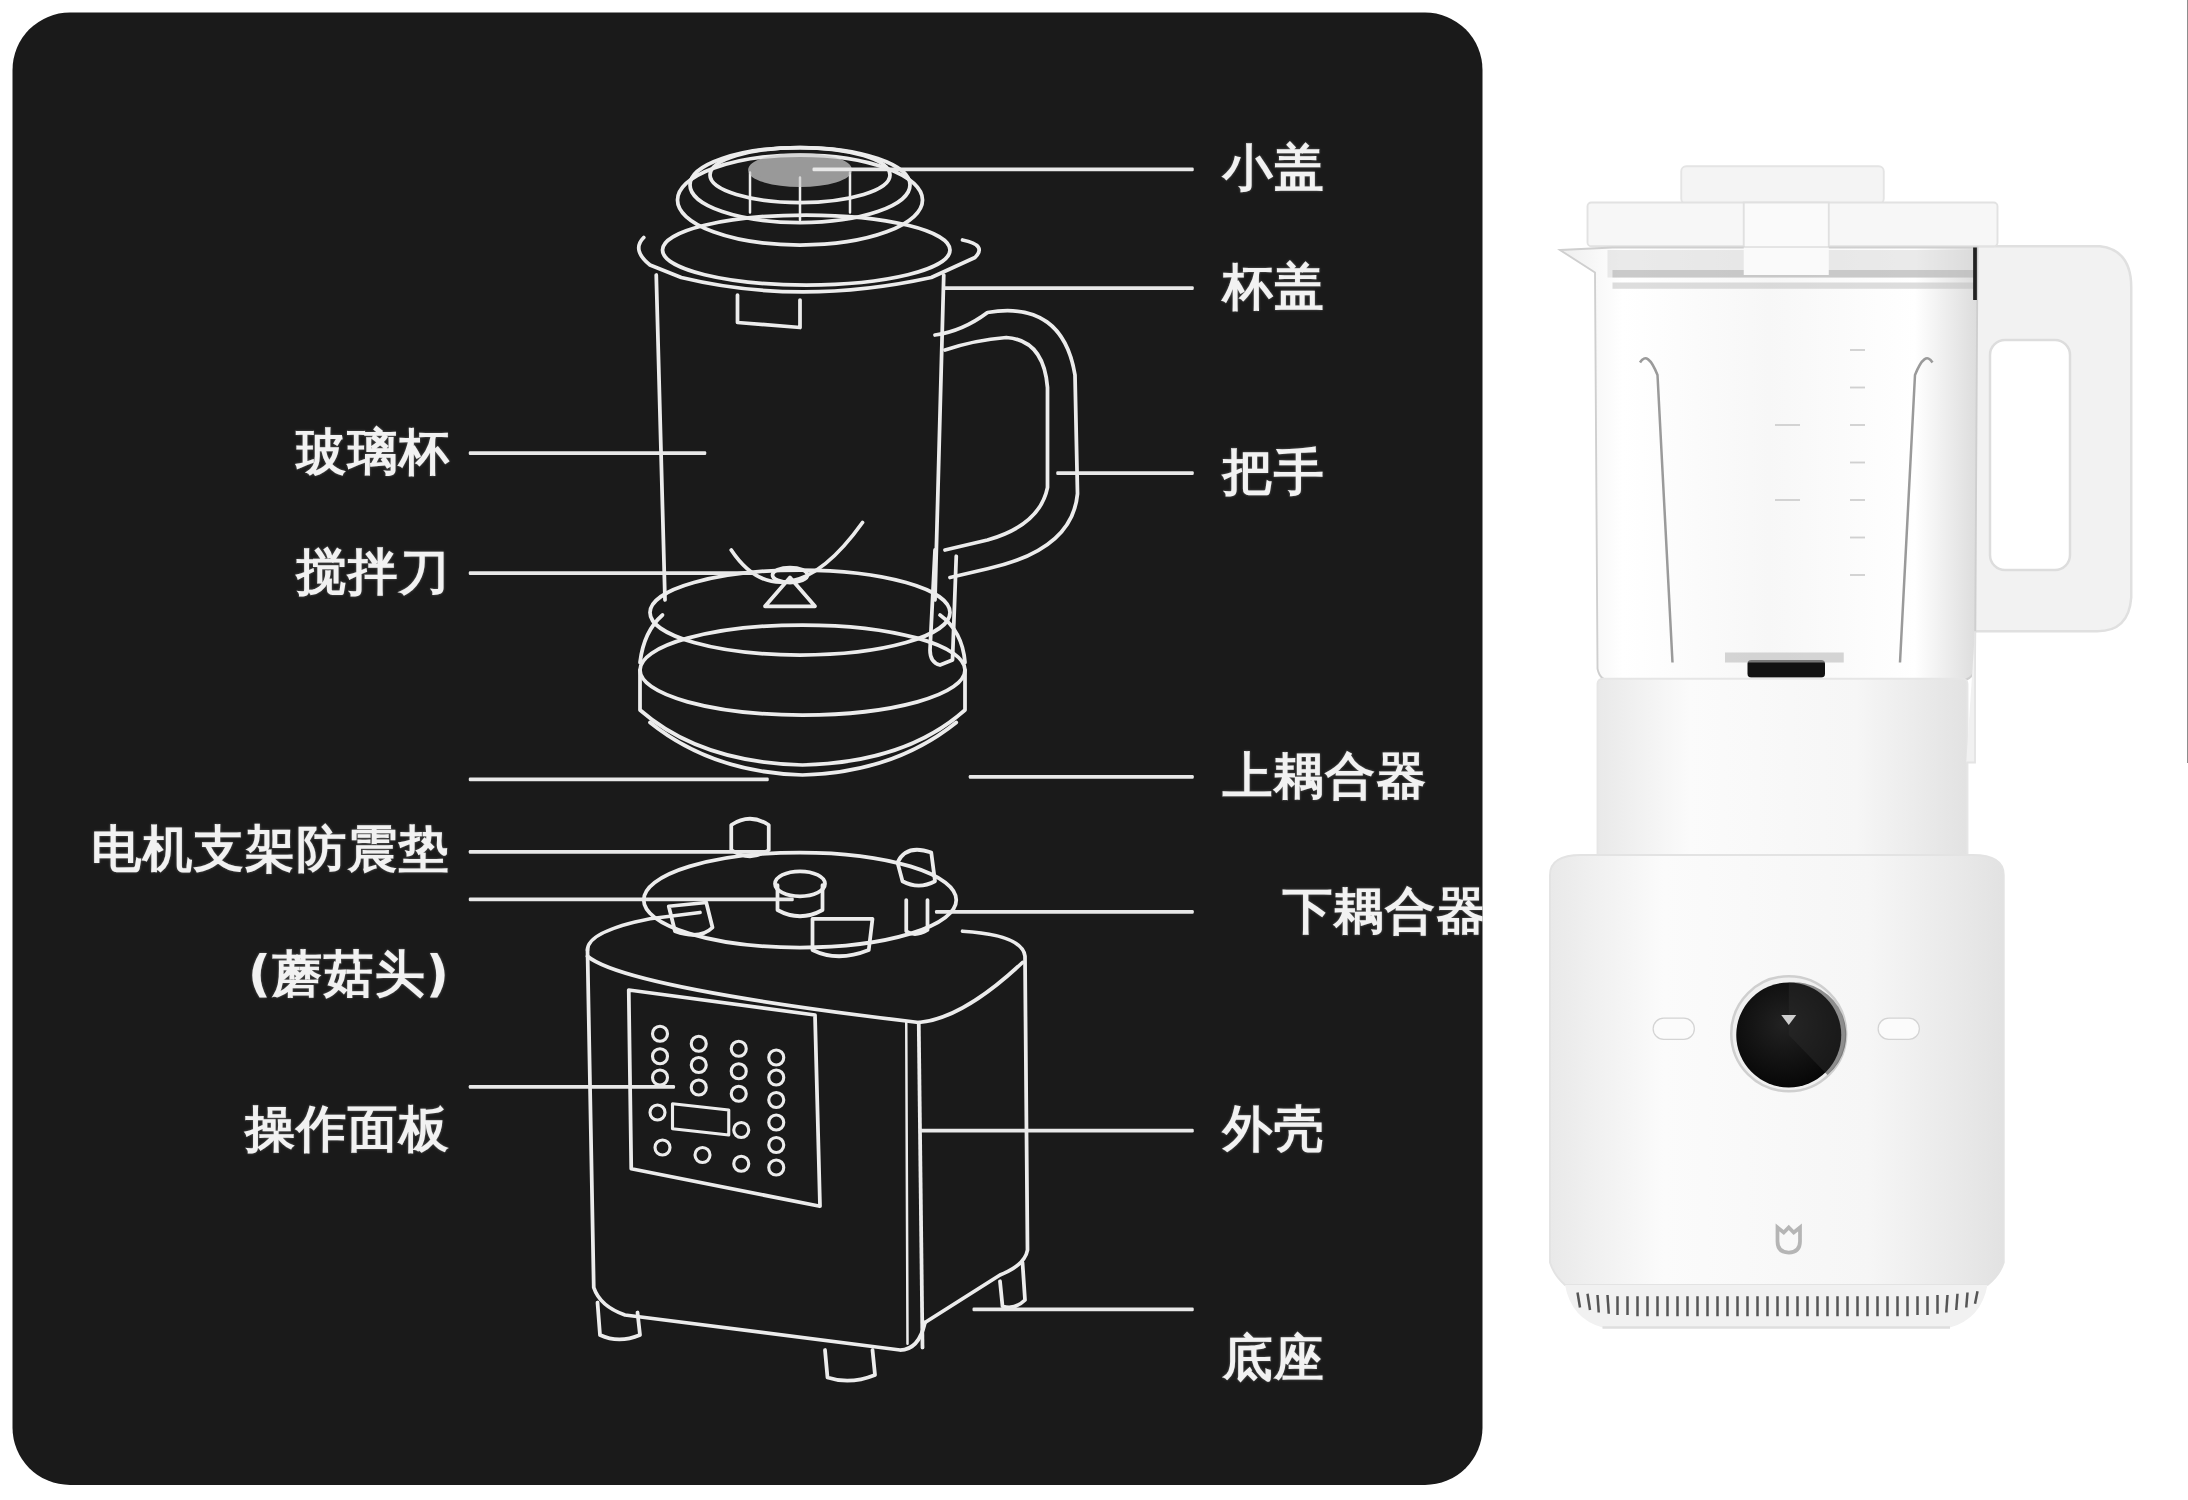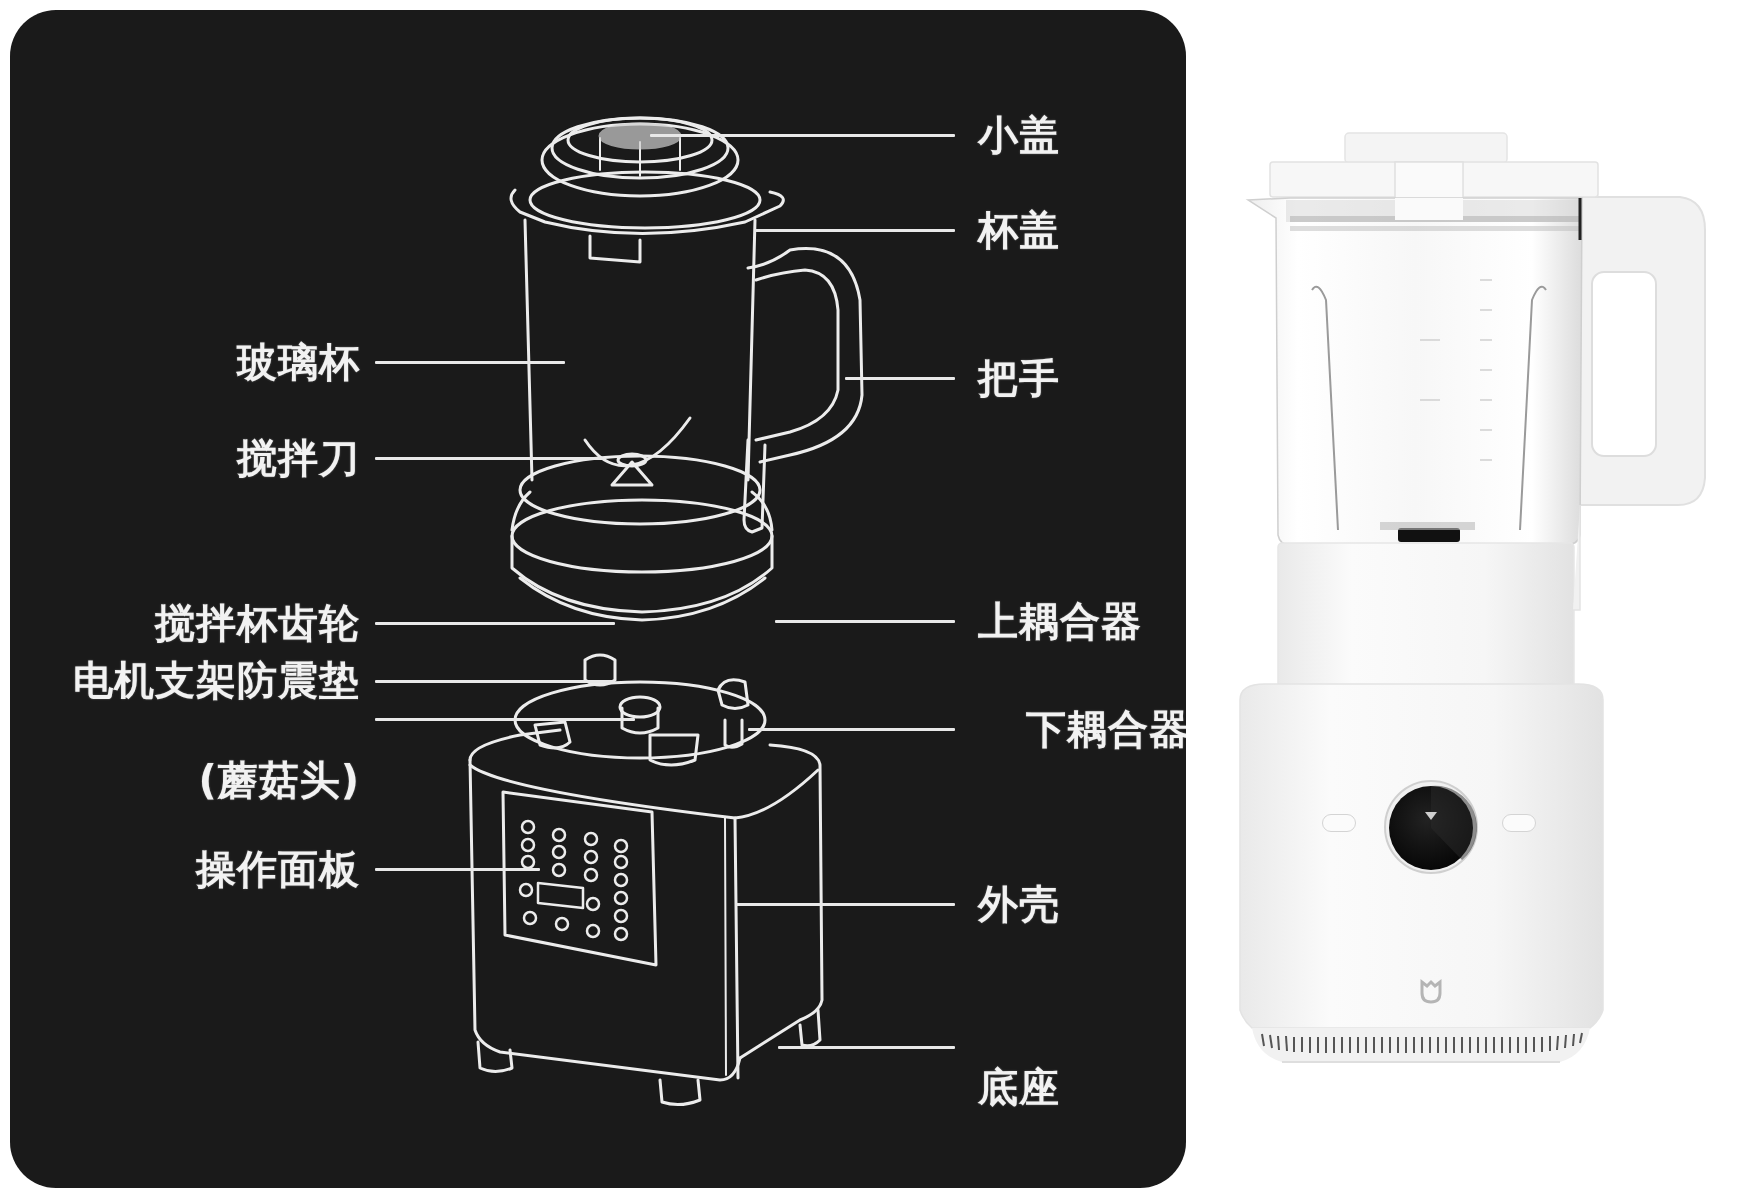--- a/index.html
+++ b/index.html
@@ -144,24 +144,23 @@
   <div class="label right" style="left:968px; top:103px;">小盖</div>
   <div class="label right" style="left:968px; top:198px;">杯盖</div>
   <div class="label right" style="left:968px; top:346px;">把手</div>
   <div class="label right" style="left:968px; top:589px;">上耦合器</div>
   <div class="label right" style="left:968px; top:697px;margin-left:48px;">下耦合器</div>
   <div class="label right" style="left:968px; top:872px;">外壳</div>
   <div class="label right" style="left:968px; top:1015px;margin-top:40px;">底座</div>
 
   <div class="label left" style="right:826px; top:330px;">玻璃杯</div>
   <div class="label left" style="right:826px; top:426px;">搅拌刀</div>
-  <div class="label left" style="right:826px; top:591px;">搅拌杯齿轮</div>
   <div class="label left" style="right:826px; top:648px;">电机支架防震垫</div>
   <div class="label left" style="right:826px; top:748px;">(蘑菇头)</div>
-  <div class="label left" style="right:826px; top:837px;">操作面板</div>
+  <div class="label left" style="right:826px; top:872px;">操作面板</div>
 </div>
 
 <svg class="photo" viewBox="1190 0 560 1200" xmlns="http://www.w3.org/2000/svg">
   <defs>
     <linearGradient id="bodyGrad" x1="0" x2="1" y1="0" y2="0">
       <stop offset="0" stop-color="#e9e9e9"></stop>
       <stop offset="0.25" stop-color="#fbfbfb"></stop>
       <stop offset="0.7" stop-color="#f6f6f6"></stop>
       <stop offset="1" stop-color="#e2e2e2"></stop>
     </linearGradient>

